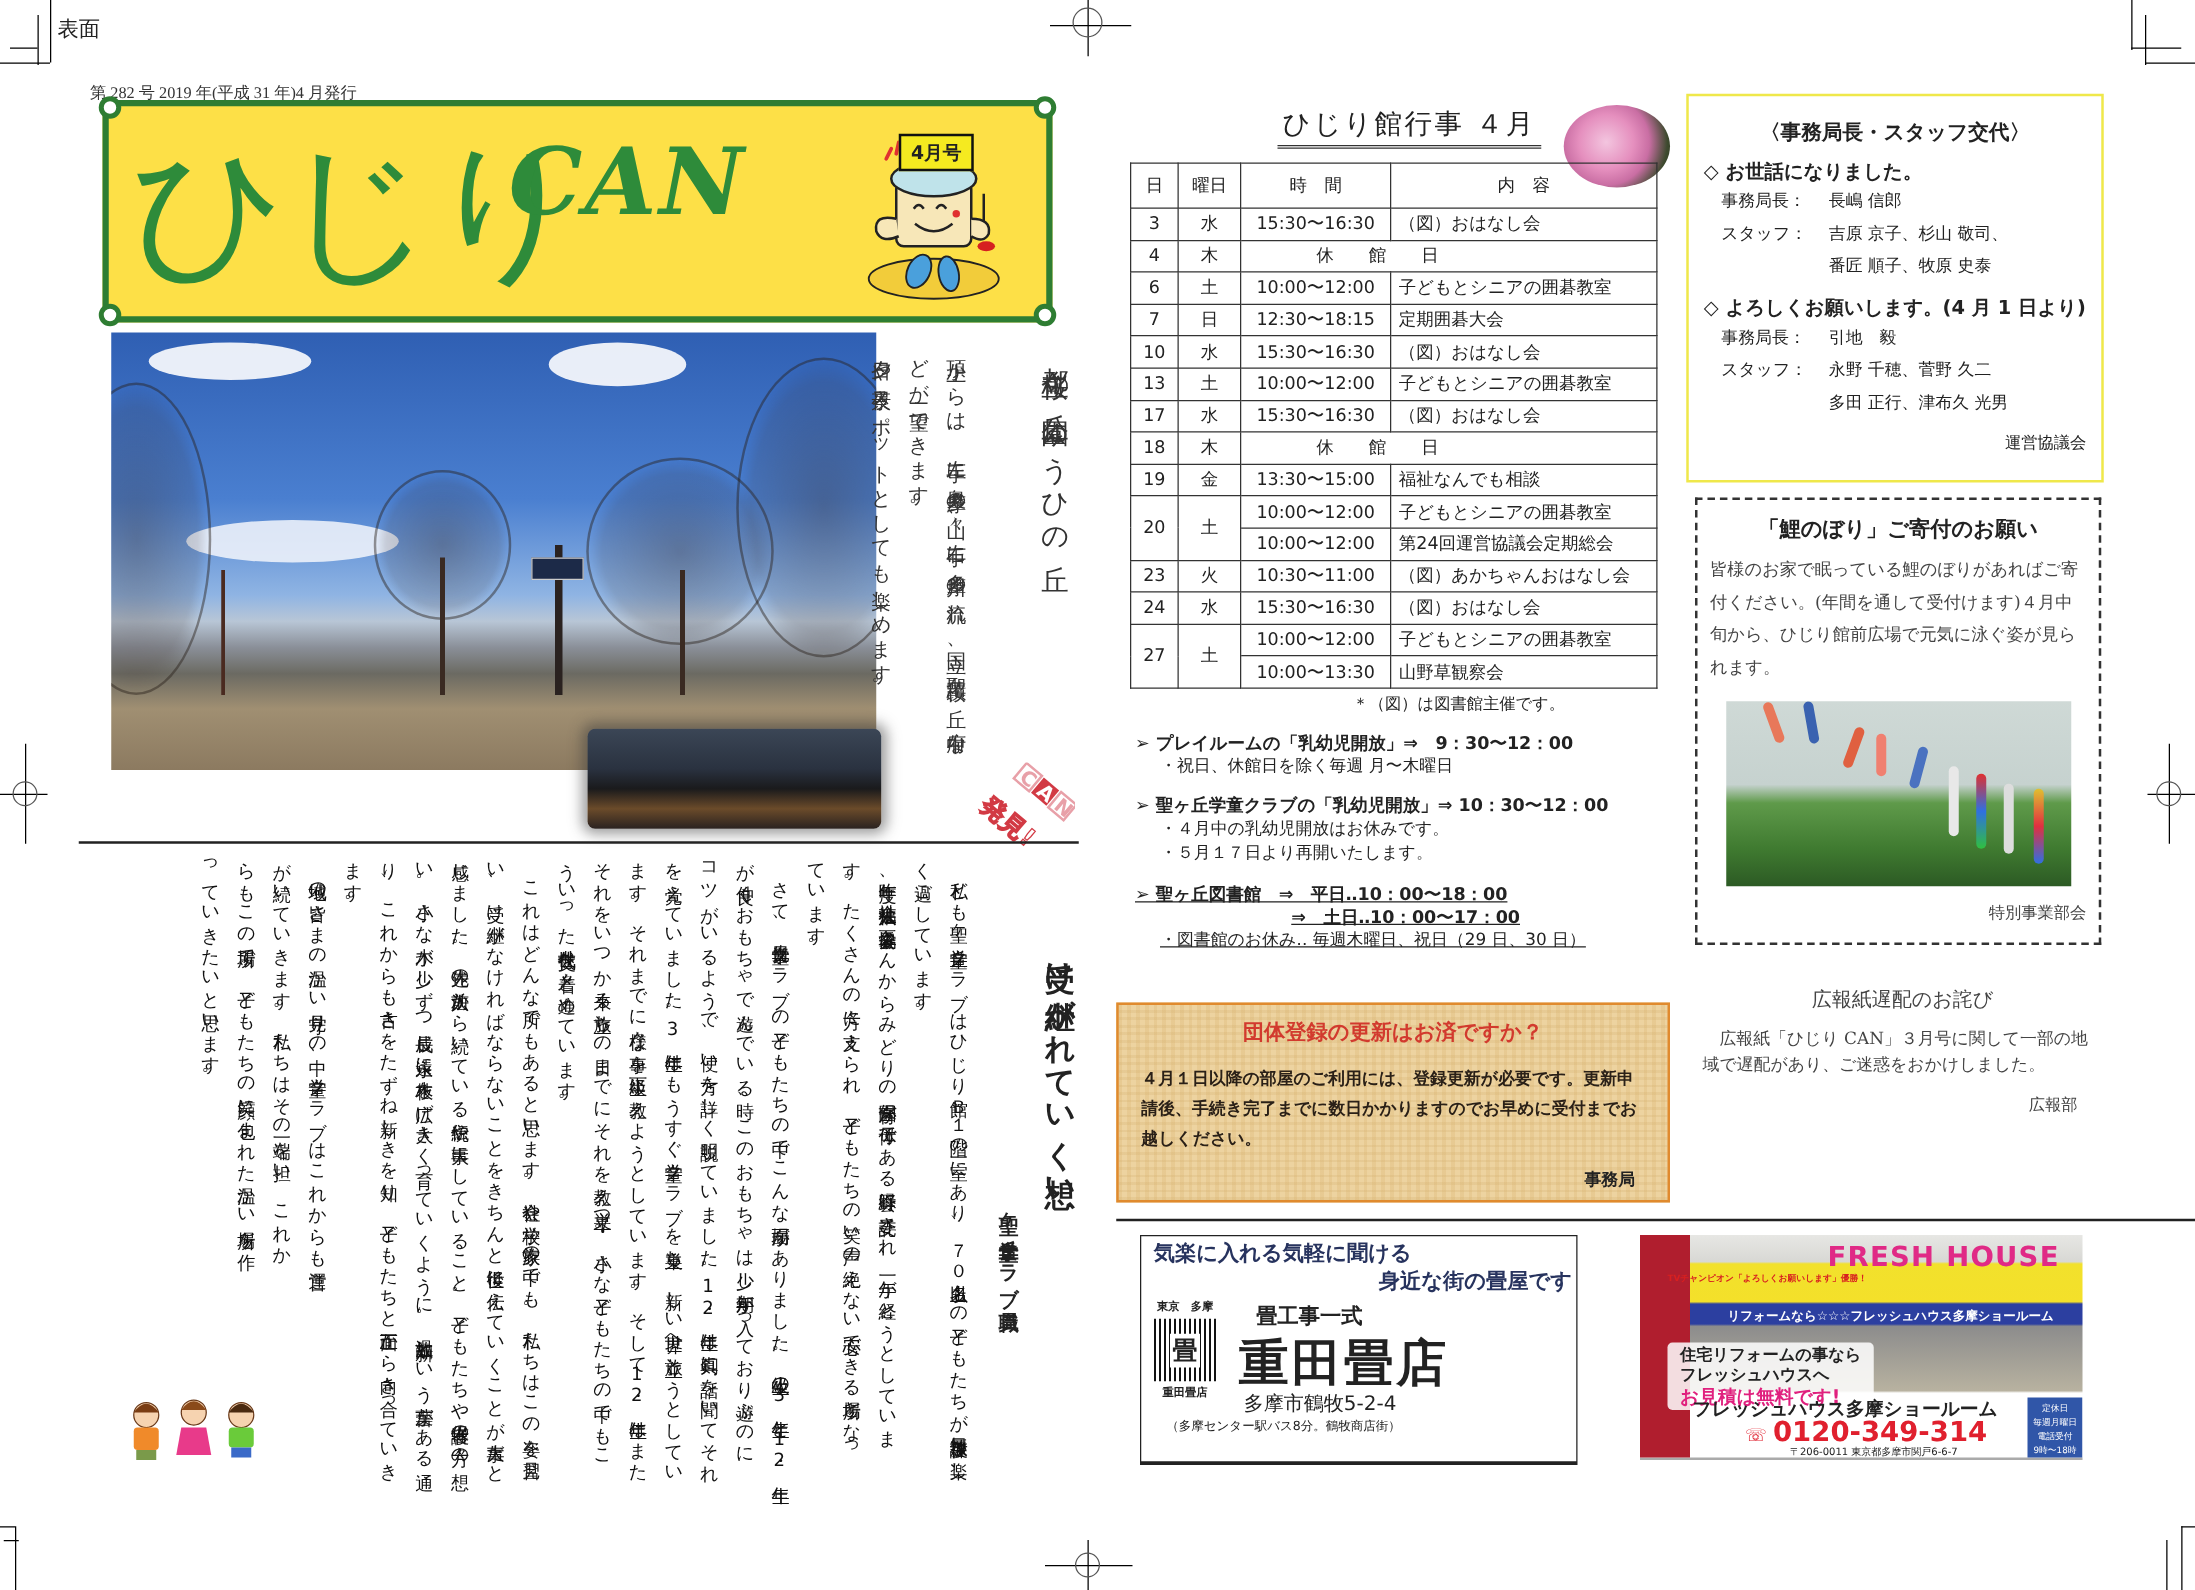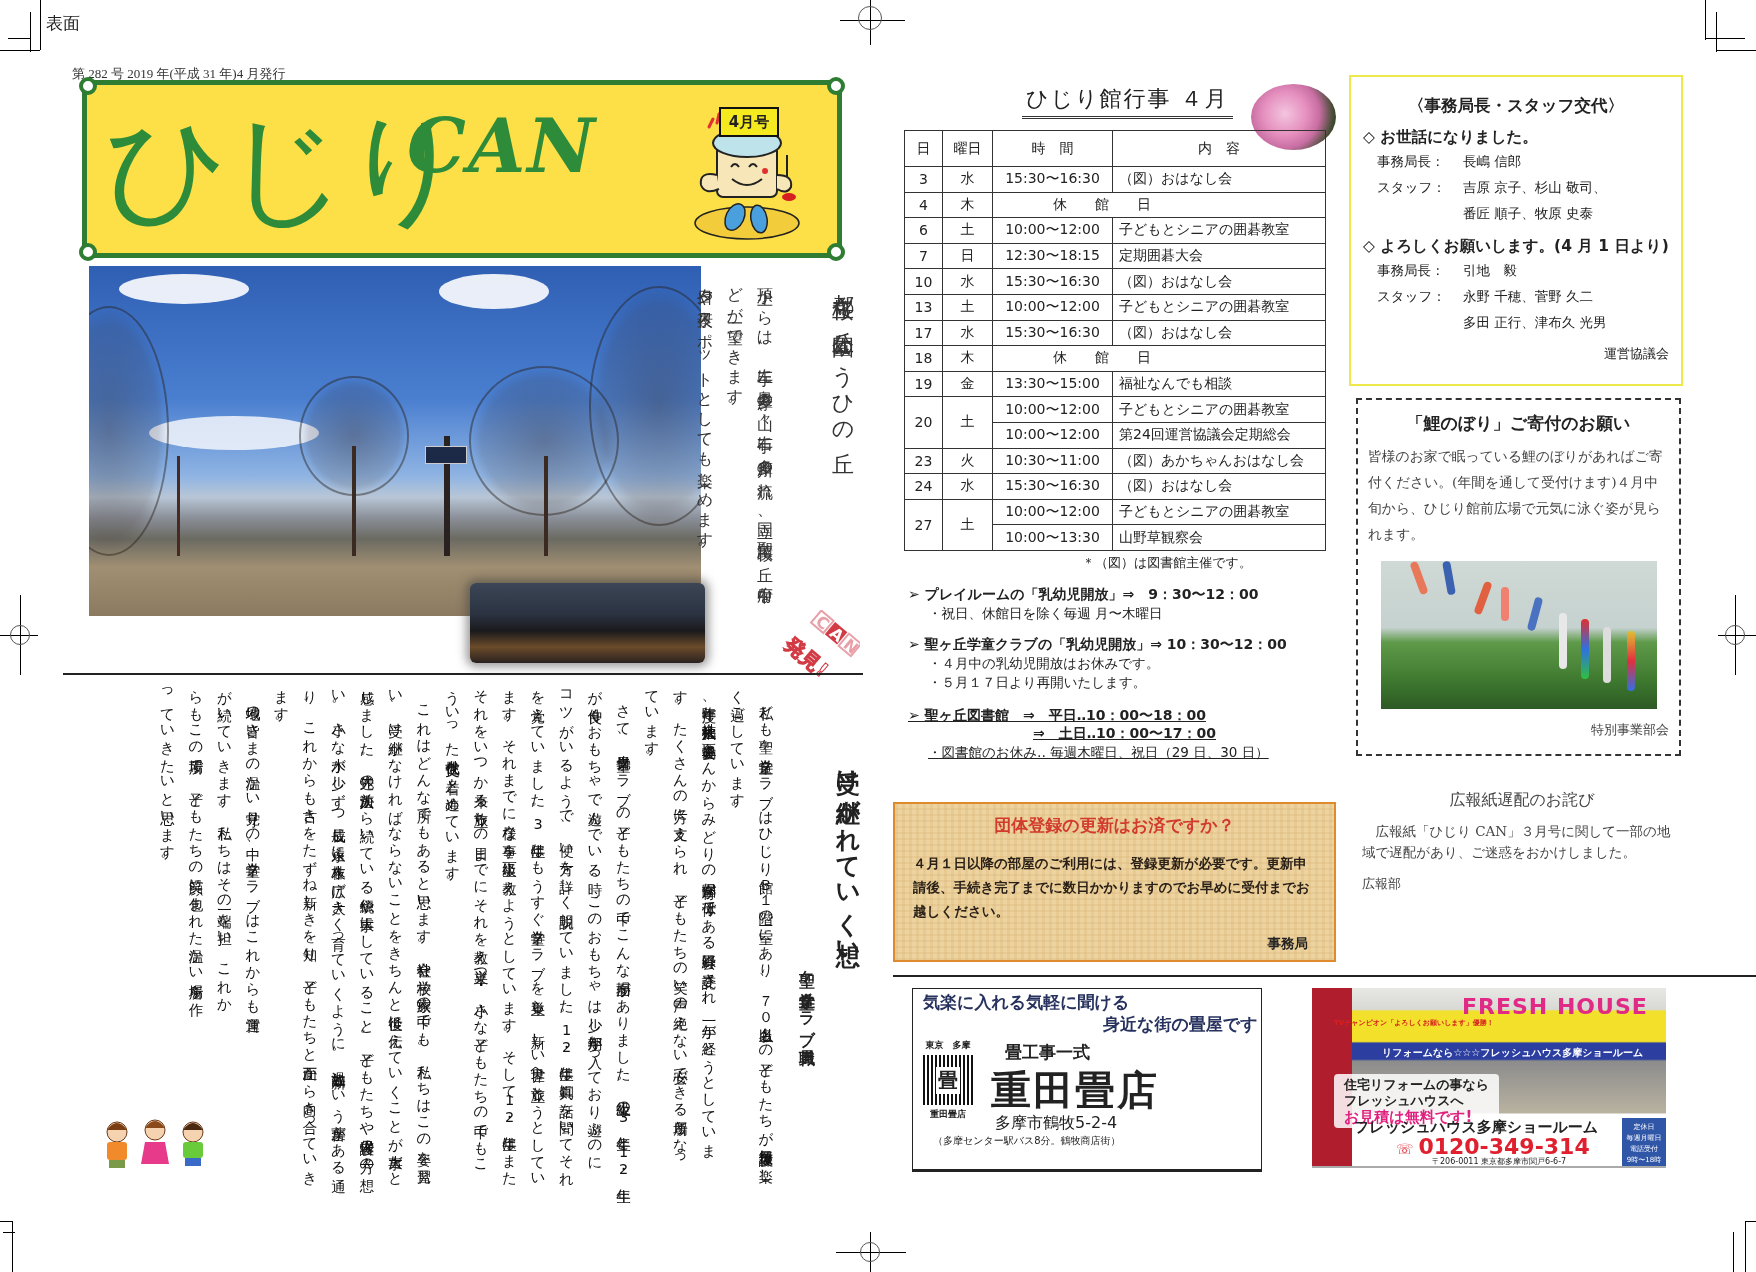--- a/index.html
+++ b/index.html
@@ -75,21 +75,21 @@
   .koi-title { text-align: center; font-weight: bold; font-size: 17px; font-family: "DejaVu Serif", serif; margin-bottom: 8px; }
   .koi-body { font-family: "DejaVu Serif", serif; font-size: 13.8px; line-height: 26px; color: #444; }
   .koi-photo { margin: 14px auto 0; width: 276px; height: 148px; background: linear-gradient(180deg,#cfd9d6 0%,#c6d2cf 45%,#5f9a4a 55%,#3f7a30 80%,#2c5a24 100%); position: relative; overflow: hidden; }
   .koi { position: absolute; width: 8px; height: 34px; border-radius: 4px; }
   .koi-sign { text-align: right; font-family: "DejaVu Serif", serif; font-size: 13px; margin-top: 12px; color: #444; }
 
   
   .apology { left: 1362px; top: 790px; width: 320px; font-family: "DejaVu Serif", serif; color: #444; }
   .apology-title { text-align: center; font-size: 16px; margin-bottom: 10px; }
   .apology-body { font-size: 13.5px; line-height: 21px; text-indent: 1em; }
-  .apology-sign { font-size: 13px; margin-top: 12px; padding-right: 20px; }
+  .apology-sign { text-align: right; font-size: 13px; margin-top: 12px; padding-right: 20px; }
 
   
   .reg-box { left: 893px; top: 802px; width: 443px; height: 160px; border: 2px solid #e08a2e; background: repeating-linear-gradient(90deg, rgba(215,175,105,.25) 0 3px, transparent 3px 7px), repeating-linear-gradient(0deg, rgba(200,160,90,.18) 0 2px, transparent 2px 6px), #edd3a0; padding: 10px 18px; }
   .reg-title { text-align: center; color: #d23a2e; font-weight: bold; font-size: 17px; margin-bottom: 14px; }
   .reg-body { font-weight: bold; font-size: 13.5px; line-height: 24px; color: #2a2017; }
   .reg-sign { text-align: right; font-weight: bold; font-size: 13.5px; margin-top: 12px; padding-right: 8px; }
 
   .ad-divider { left: 893px; top: 975px; width: 864px; height: 1.5px; background: #222; }
 
   

